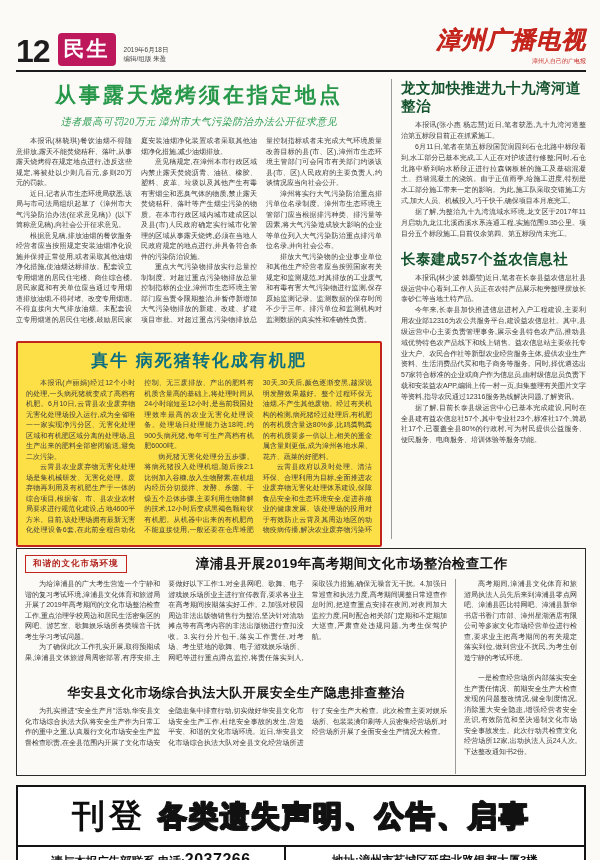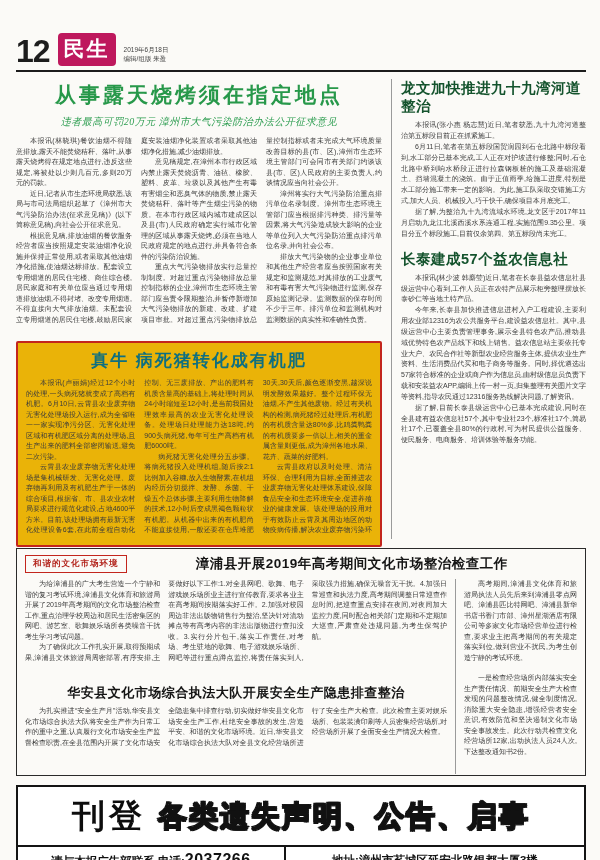--- a/index.html
+++ b/index.html
@@ -48,21 +48,21 @@
   .bodycols3 {
     column-count:3; column-gap:9px;
     font-size:7px; line-height:1.5; text-align:justify; color:#3b3b3b;
     overflow:hidden;
   }
   .lead-body { height:196px; }
   p.para { text-indent:2em; }
 
   .feature-box {
     margin-top:9px; border:2.5px solid #c3251d; border-radius:2px;
-    padding:5px 8px 6px; height:206px; overflow:hidden; background:#eab308;
+    padding:5px 8px 6px; height:206px; overflow:hidden; background:#fde047;
   }
   .feature-title {
     color:#0e6f80; font-weight:900; font-size:17px; text-align:center;
     letter-spacing:2px; margin:1px 0 6px;
   }
   .feature-body { height:162px; }
 
   .side-article { margin-bottom:10px; }
   .side-title { font-size:14.5px; font-weight:900; color:#14532d; line-height:1.25; margin-bottom:5px; letter-spacing:0.5px; }
   .side-body { font-size:7px; line-height:1.55; text-align:justify; color:#3b3b3b; }
@@ -109,20 +109,24 @@
 <div class="page">
 
   <div class="header">
     <div class="pageno">12</div>
     <div class="section-box">民生</div>
     <div class="datestack">
       <div>2019年6月18日</div>
       <div>编辑/组版 朱盈</div>
     </div>
     <div class="spacer"></div>
+    <div class="masthead">
+      <div class="logo">漳州广播电视</div>
+      <div class="tagline">漳州人自己的广电报</div>
+    </div>
   </div>
   <div class="rule"></div>
 
   <div class="main">
     <div class="main-left">
       <section>
         <h1 class="lead-headline">从事露天烧烤须在指定地点</h1>
         <div class="lead-subhead">违者最高可罚20万元 漳州市大气污染防治办法公开征求意见</div>
         <div class="bodycols3 lead-body">
           <p class="para">本报讯(林晓琪)餐饮油烟不得随意排放,露天不能焚烧秸秆、落叶,从事露天烧烤得在规定地点进行,违反这些规定,将被处以少则几百元,多则20万元的罚款。</p>

